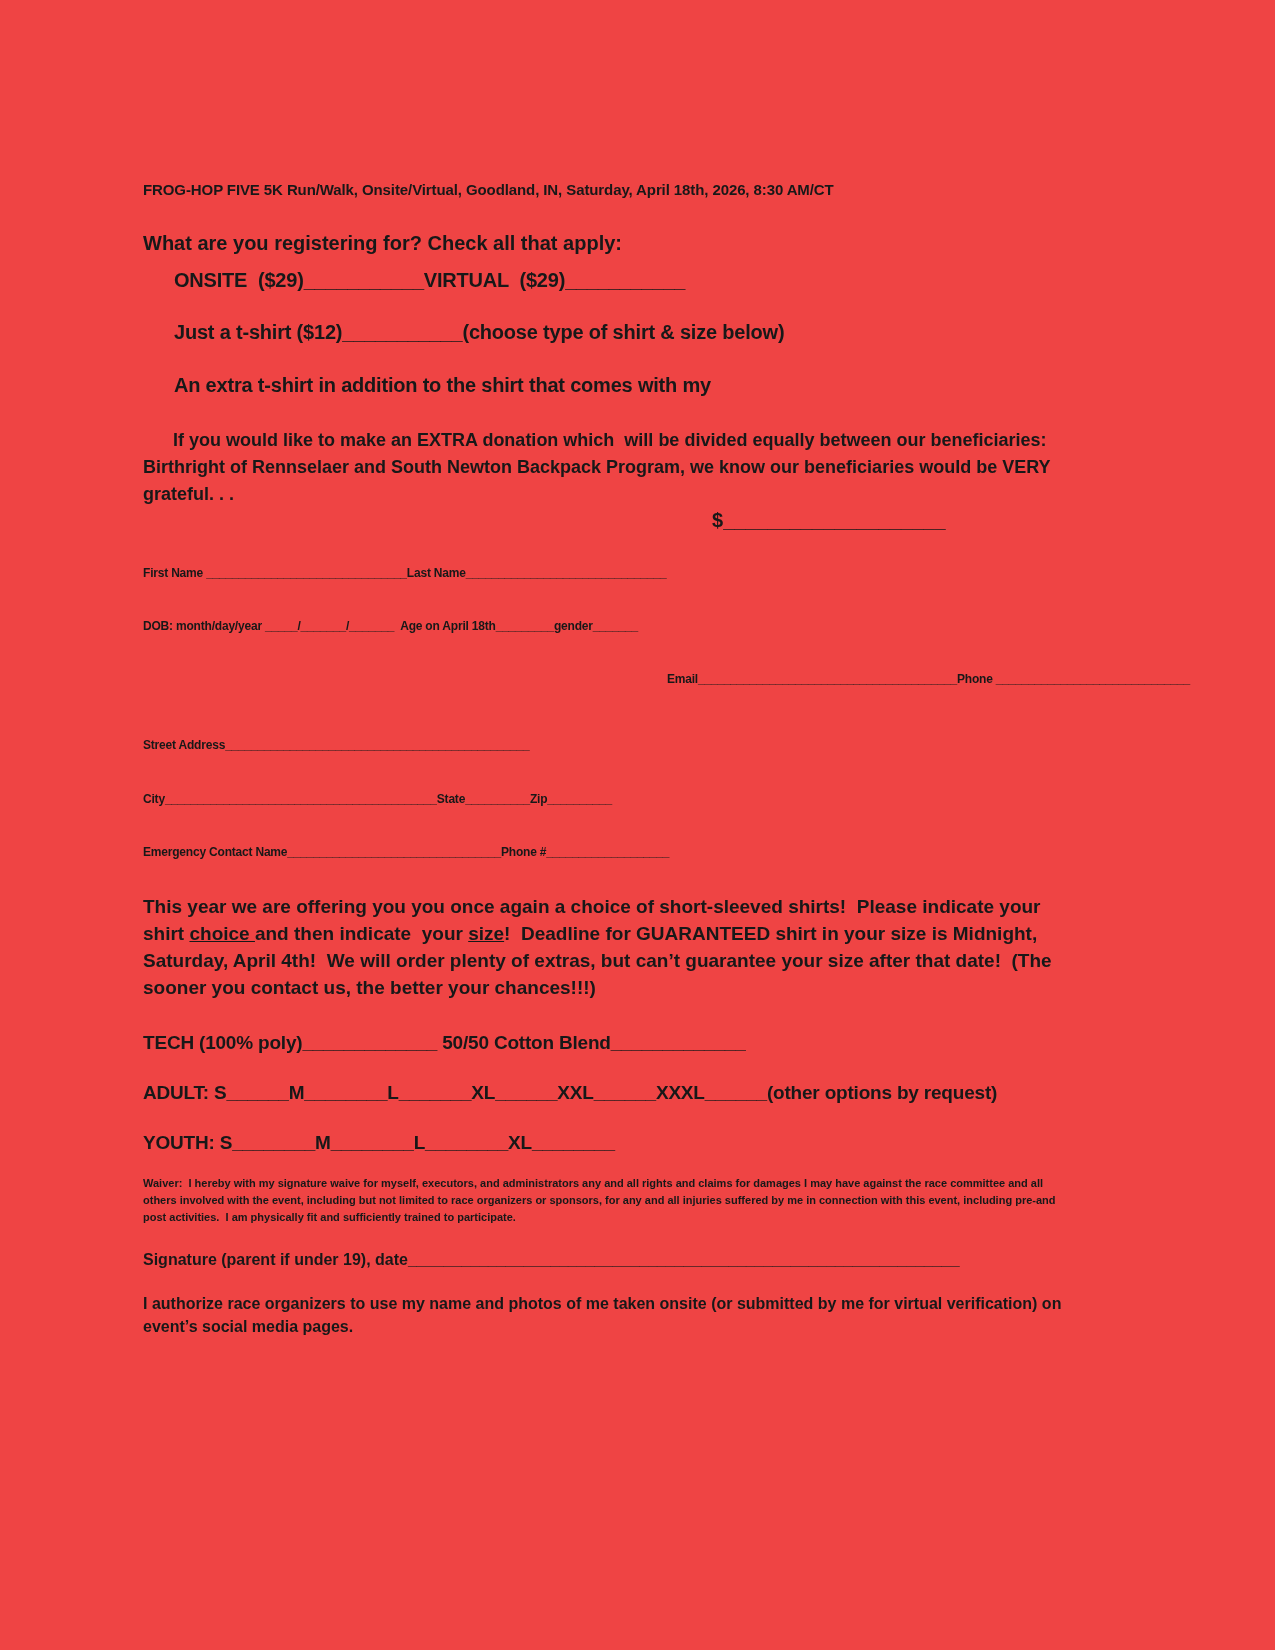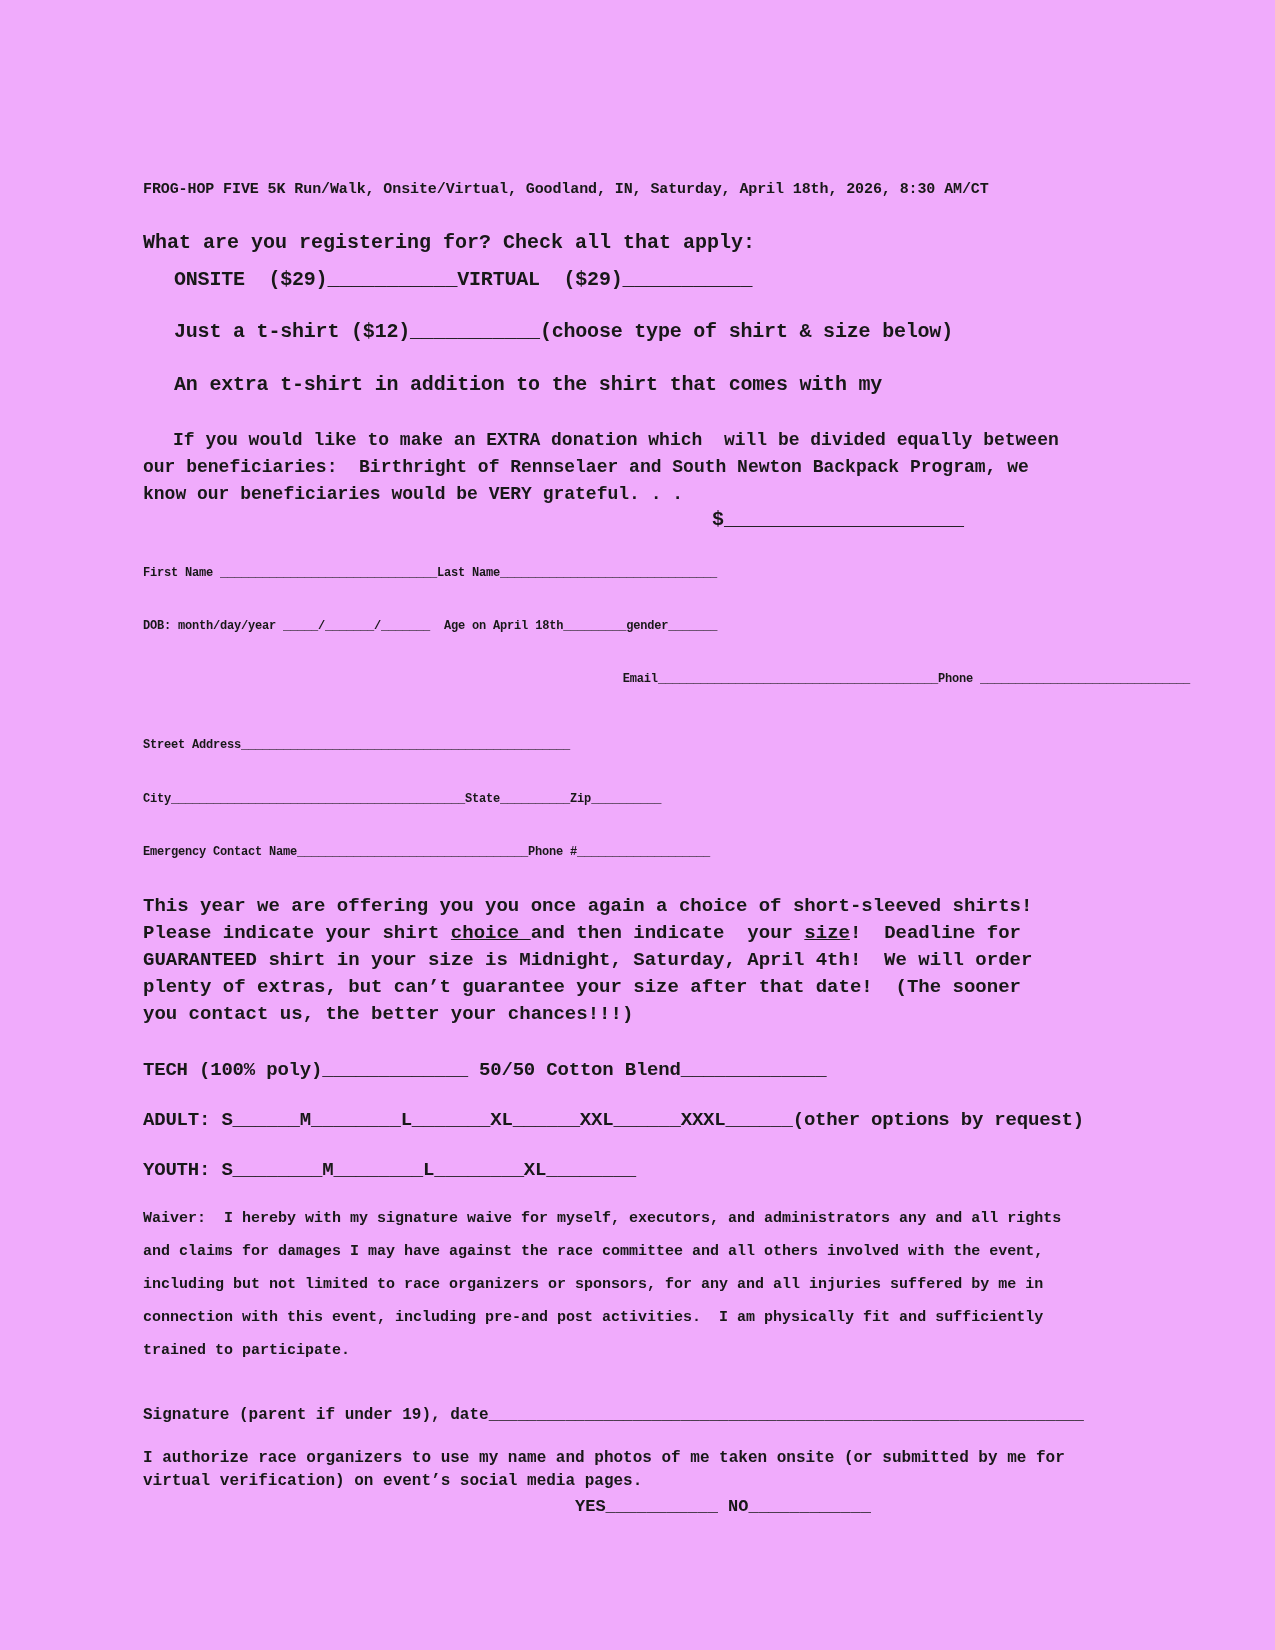--- a/index.html
+++ b/index.html
@@ -1,33 +1,33 @@
 <!DOCTYPE html>
 <html><head>
 <meta charset="utf-8">
 <style>
   html,body{margin:0;padding:0;background:#ffffff;}
-  .page{position:relative;width:1275px;height:1650px;background:#f0abfc;color:#181818;
-        font-family:Liberation Mono, monospace;font-weight:700;overflow:hidden;}
+  .page{position:relative;width:1275px;height:1650px;background:#ef4444;color:#181818;
+        font-family:Liberation Sans, sans-serif;font-weight:700;overflow:hidden;}
   .content{padding:181px 85px 0 143px;box-sizing:border-box;}
   p{margin:0;}
   span{white-space:pre-wrap;}
   .header{font-size:15px;line-height:18px;margin-bottom:32px;letter-spacing:-0.1px;white-space:pre-wrap;}
   .h1{font-size:20px;line-height:24px;margin-bottom:13px;white-space:pre-wrap;}
   .line{font-size:20px;line-height:24px;letter-spacing:-0.2px;}
   .ind1{margin-left:31px;}
   .ind2{margin-left:104px;}
   .donation{font-size:18px;line-height:27px;width:918px;text-indent:30px;margin-bottom:0;}
   .money{font-size:20px;line-height:24px;margin-left:569px;margin-bottom:29px;}
   .fline{font-size:12px;line-height:24px;letter-spacing:-0.2px;margin-bottom:29px;}
   .shirtpara{font-size:19px;line-height:27px;width:912px;margin-bottom:30px;}
   .sizes{font-size:19px;line-height:24px;letter-spacing:-0.2px;}
-  .waiver{font-size:15px;line-height:33px;width:924px;margin-bottom:38px;}
+  .waiver{font-size:11px;line-height:17px;width:924px;margin-bottom:24px;}
   .sig{font-size:16px;line-height:20px;margin-bottom:22px;}
-  .auth{font-size:16px;line-height:23px;width:930px;margin-bottom:2px;}
+  .auth{font-size:16px;line-height:23px;width:930px;margin-bottom:16px;}
   .yesno{font-size:17px;line-height:24px;margin-left:432px;}
   .ul{text-decoration:underline;}
   .mb28{margin-bottom:28px;}.mb29{margin-bottom:29px;}.mb30{margin-bottom:30px;}
   .mb26{margin-bottom:26px;}.mb20{margin-bottom:20px;}.mb42{margin-bottom:42px;text-align:right;}
 </style>
 </head>
 <body>
 
 <div class="page">
   <div class="content">
@@ -66,16 +66,15 @@
     <p class="sizes mb26">ADULT: S______M________L_______XL______XXL______XXXL______(other options by request)</p>
 
     <p class="sizes mb20">YOUTH:  S________M________L________XL________</p>
 
     <p class="waiver"><span>Waiver:  I hereby with my signature waive for myself, executors, and administrators any and all rights and claims for damages I may have against the race committee and all others involved with the event, including but not limited to race organizers or sponsors, for any and all injuries suffered by me in connection with this event, including pre-and post activities.  I am physically fit and sufficiently trained to participate.</span></p>
 
     <p class="sig"><span>Signature (parent if under 19), date</span><span>______________________________________________________________</span></p>
 
     <p class="auth"><span>I authorize race organizers to use my name and photos of me taken onsite (or submitted by me for virtual verification) on event’s social media pages.</span></p>
 
-    <p class="yesno"><span>YES</span><span>___________</span><span> </span><span>NO</span><span>____________</span></p>
 
   </div>
 </div>
 
 </body></html>

